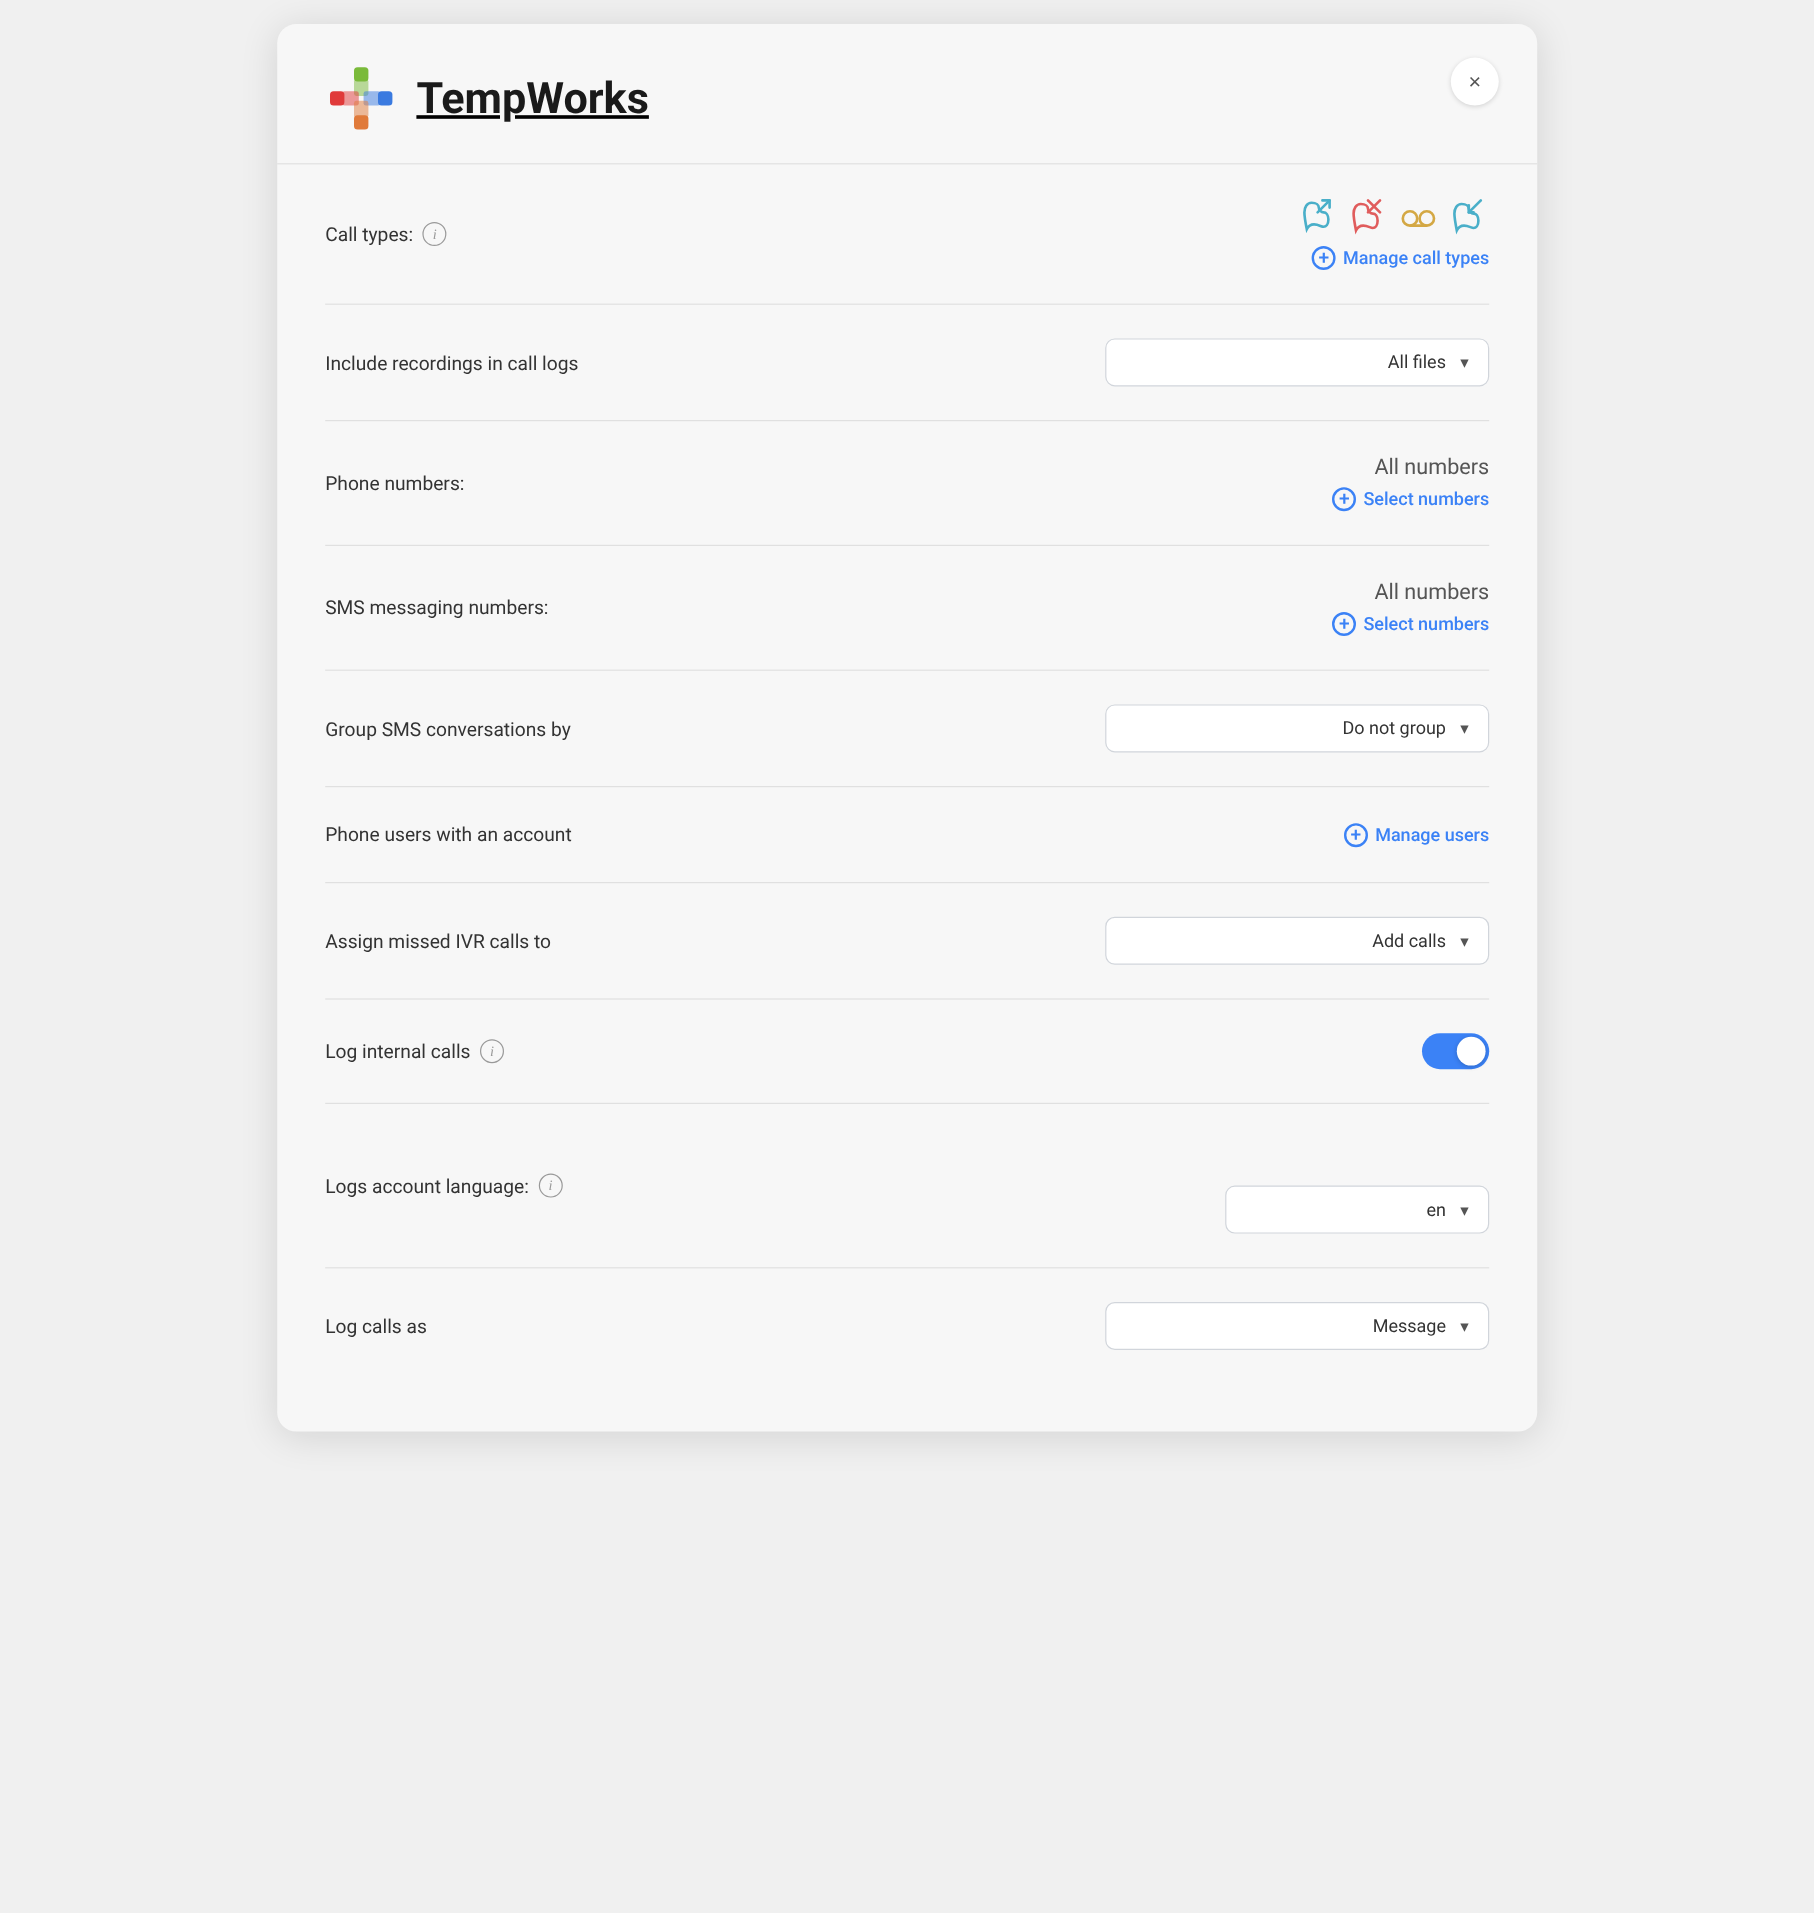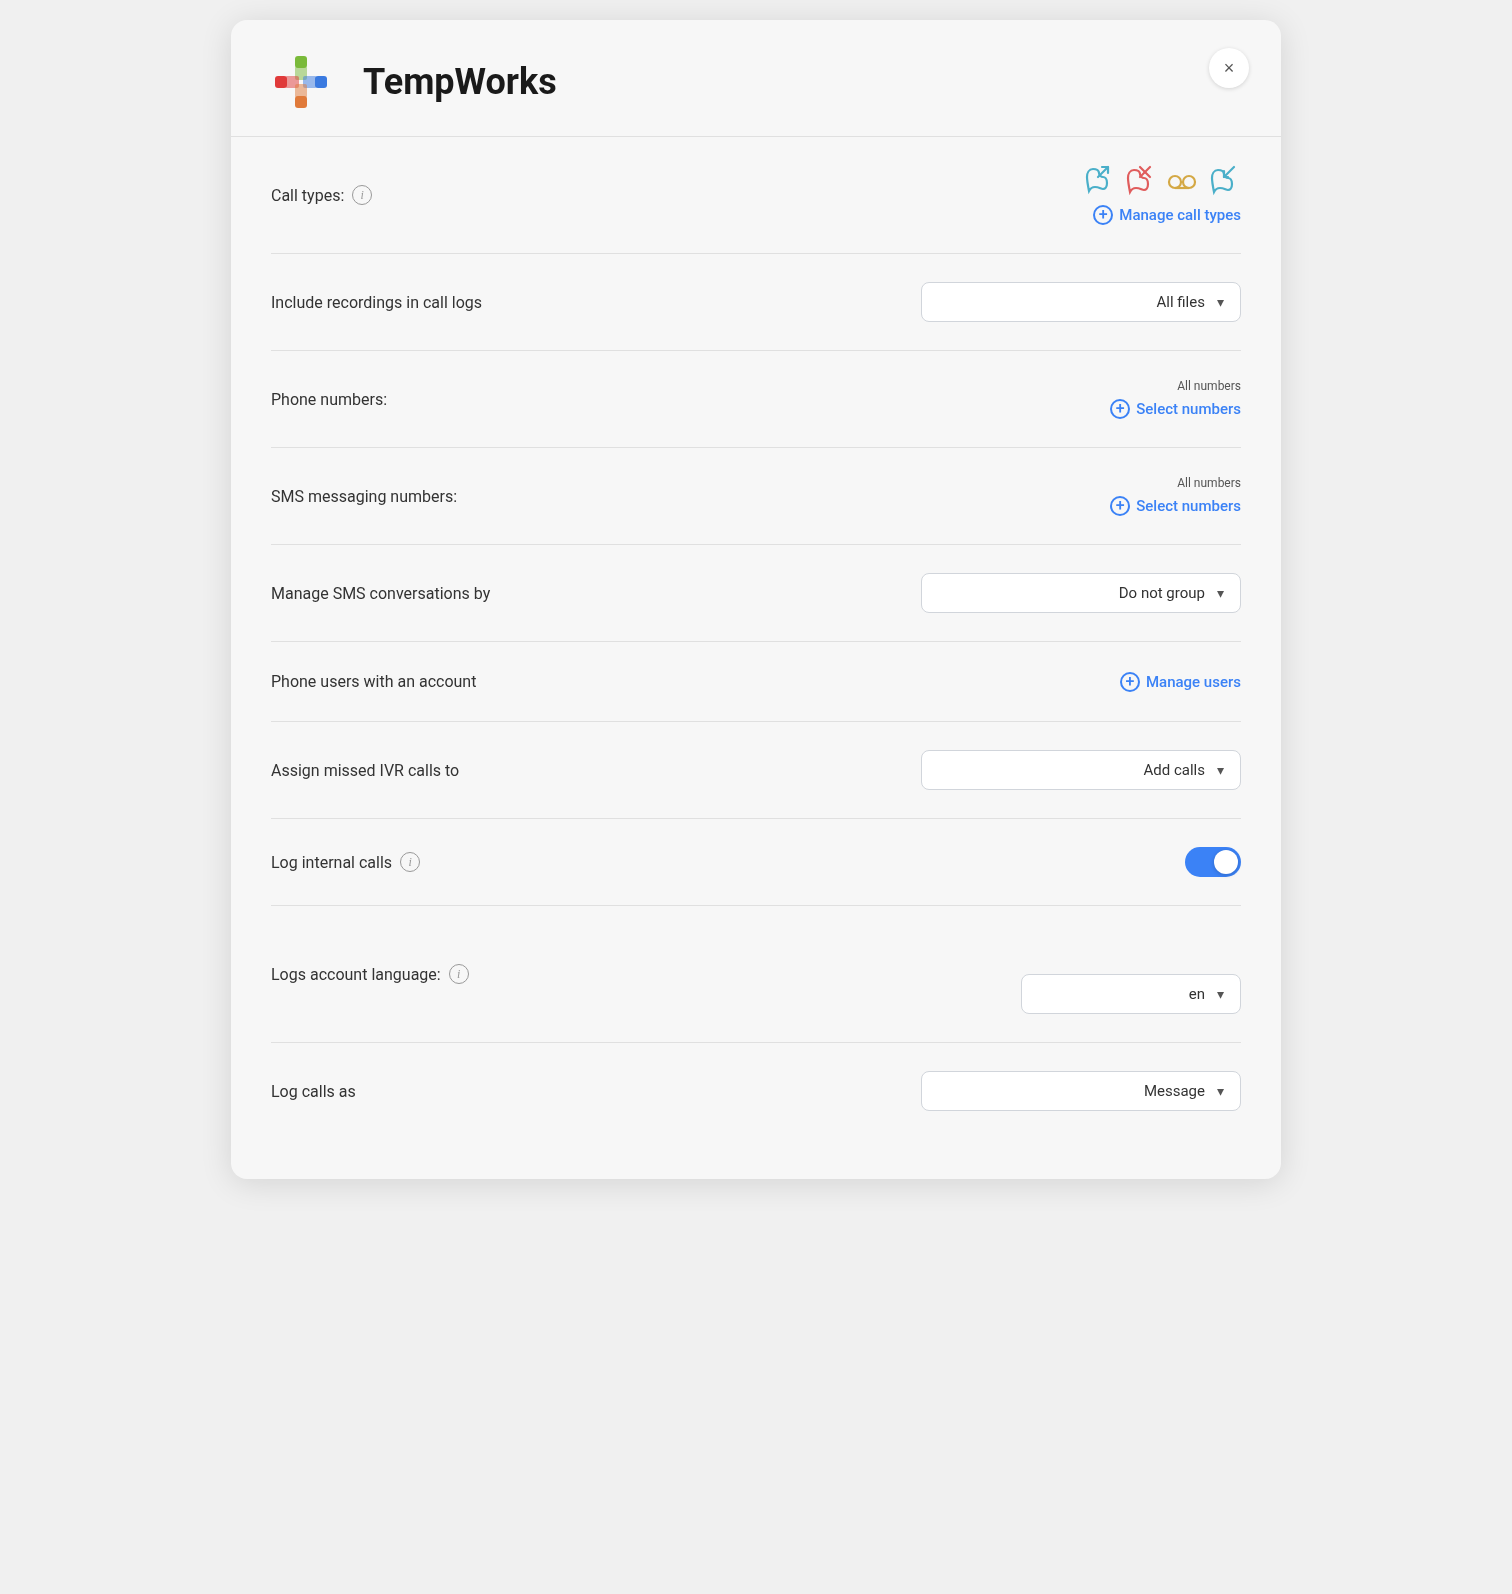--- a/index.html
+++ b/index.html
@@ -24,21 +24,22 @@
     .modal-header {
       display: flex;
       align-items: center;
       padding: 32px 40px 24px 40px;
       border-bottom: 1px solid #e0e0e0;
       position: relative;
     }
     .logo-wrapper {
       display: flex;
       align-items: center;
-      gap: 32px;
+      gap: 16px;
+      text-decoration: underline;
     }
     .logo-svg {
       width: 60px;
       height: 60px;
     }
     .app-title {
       font-size: 36px;
       font-weight: 700;
       color: #1a1a1a;
     }
@@ -144,21 +145,21 @@
     .dropdown-sm {
       min-width: 220px;
       margin-top: 40px;
     }
     .dropdown-chevron {
       color: #555;
       font-size: 14px;
     }
     
     .all-numbers-label {
-      font-size: 12px;
+      font-size: 18px;
       color: #555;
       text-align: center;
     }
     
     .toggle-wrapper {
       position: relative;
       width: 56px;
       height: 30px;
     }
     .toggle-track {
@@ -288,21 +289,21 @@
         <span class="all-numbers-label">All numbers</span>
         <a class="manage-link" href="#">
           <span class="plus-circle">+</span>
           <span>Select numbers</span>
         </a>
       </div>
     </div>
 
     <div class="setting-row">
       <div class="setting-label">
-        <span>Manage SMS conversations by</span>
+        <span>Group SMS conversations by</span>
       </div>
       <div class="setting-right">
         <div class="dropdown">
           <span>Do not group</span>
           <span class="dropdown-chevron">▾</span>
         </div>
       </div>
     </div>
 
     <div class="setting-row">

